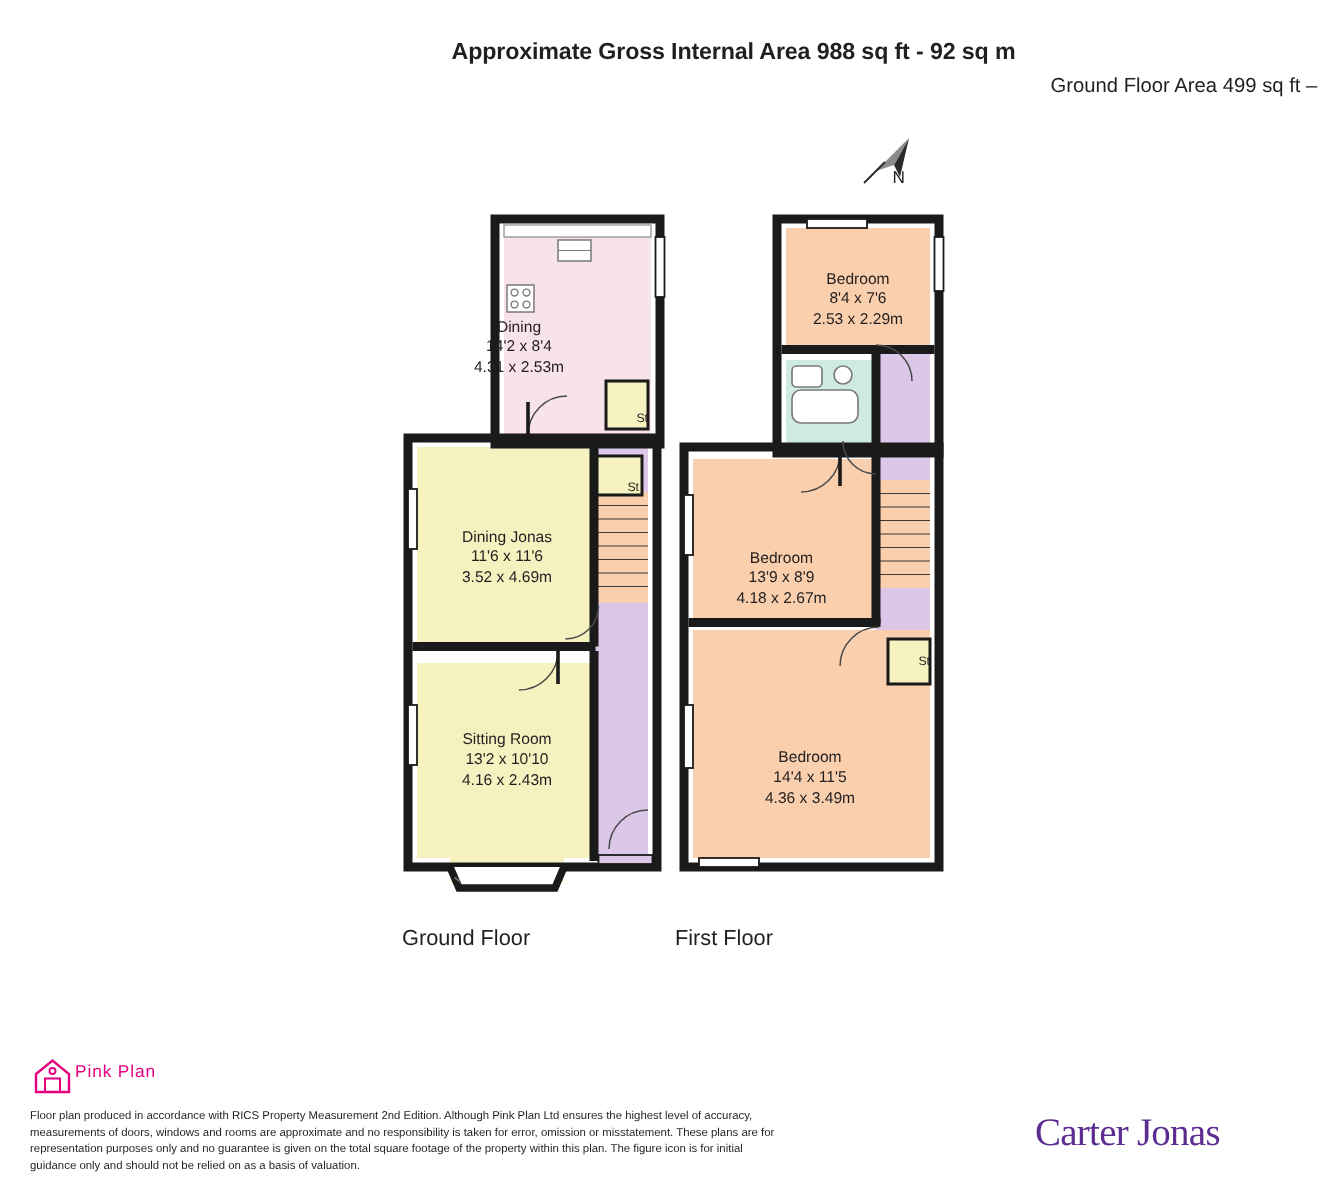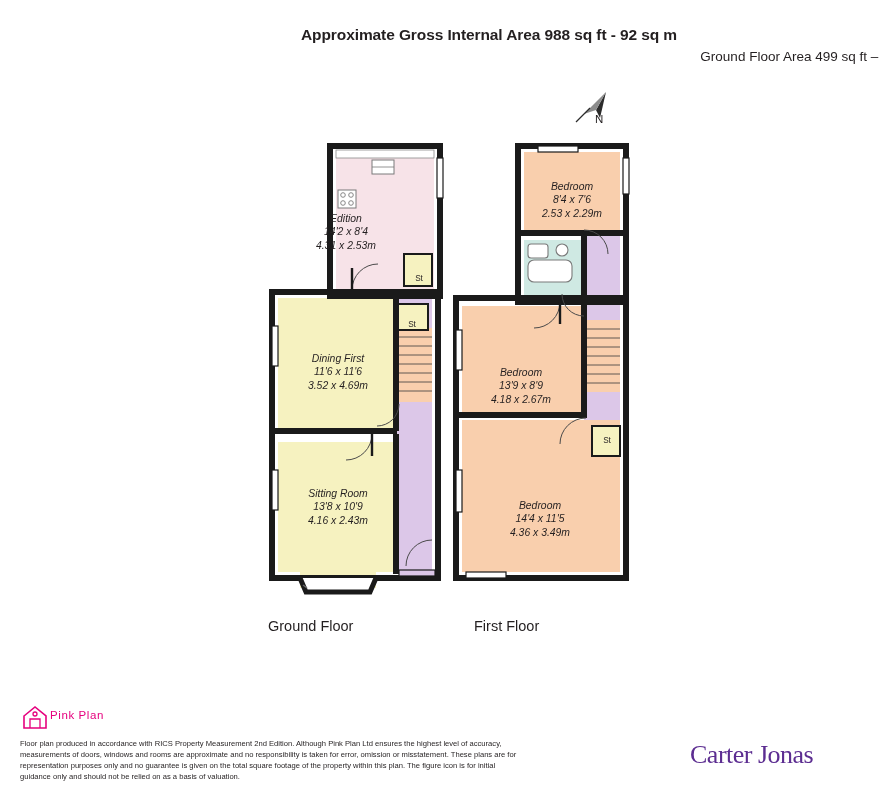--- a/index.html
+++ b/index.html
@@ -41,36 +41,35 @@
   #compass-label {
     left: 595px; top: 113px;
     font-size: 11.5px;
   }
 
   
   .floor-caption {
     font-size: 14.5px;
   }
   #caption-ground { left: 268px; top: 618px; text-align: center; }
-  #caption-first  { left: 450px; top: 618px; margin-left: 24px; }
+  #caption-first  { left: 450px; top: 618px; }
 
   
   .room-label {
     text-align: center;
     line-height: 1.28;
     font-size: 10.4px;
     color: #231f20;
-    font-style: italic;
   }
   .room-label .rname { display: block; }
   .room-label .rdim  { display: block; }
 
   .st-label {
     font-size: 8.2px;
-    text-align: center;
+    text-align: right;
   }
 
   
   #pinkplan { left: 20px; top: 703px; width: 140px; height: 30px; }
   #pinkplan-text {
     left: 50px; top: 709px;
     font-size: 11.5px;
     color: #e6007e;
     letter-spacing: 0.6px;
   }
@@ -228,34 +227,34 @@
 
     <path d="M584 100 A24 24 0 0 1 608 124" fill="none" stroke="#4a4a4a" stroke-width="1"></path>
     <path d="M560 172 A26 26 0 0 1 534 198" fill="none" stroke="#4a4a4a" stroke-width="1"></path>
     <line x1="560" y1="172" x2="560" y2="194" stroke="#1a1a1a" stroke-width="2.4"></line>
     <path d="M584 186 A22 22 0 0 1 562 164" fill="none" stroke="#4a4a4a" stroke-width="1"></path>
     <path d="M586 288 A26 26 0 0 0 560 314" fill="none" stroke="#4a4a4a" stroke-width="1"></path>
   </g>
 </svg>
 
 <div class="abs room-label" style="left:300px; top:212px; width:92px;">
-  <span class="rname">Edition</span>
+  <span class="rname">Dining</span>
   <span class="rdim">14'2 x 8'4</span>
   <span class="rdim">4.31 x 2.53m</span>
 </div>
 
 <div class="abs room-label" style="left:283px; top:352px; width:110px;">
-  <span class="rname">Dining First</span>
+  <span class="rname">Dining Jonas</span>
   <span class="rdim">11'6 x 11'6</span>
   <span class="rdim">3.52 x 4.69m</span>
 </div>
 
 <div class="abs room-label" style="left:283px; top:487px; width:110px;">
   <span class="rname">Sitting Room</span>
-  <span class="rdim">13'8 x 10'9</span>
+  <span class="rdim">13'2 x 10'10</span>
   <span class="rdim">4.16 x 2.43m</span>
 </div>
 
 <div class="abs st-label" style="left:406px; top:274px; width:26px;">St</div>
 <div class="abs st-label" style="left:398px; top:320px; width:28px;">St</div>
 
 <div class="abs room-label" style="left:524px; top:180px; width:96px;">
   <span class="rname">Bedroom</span>
   <span class="rdim">8'4 x 7'6</span>
   <span class="rdim">2.53 x 2.29m</span>

